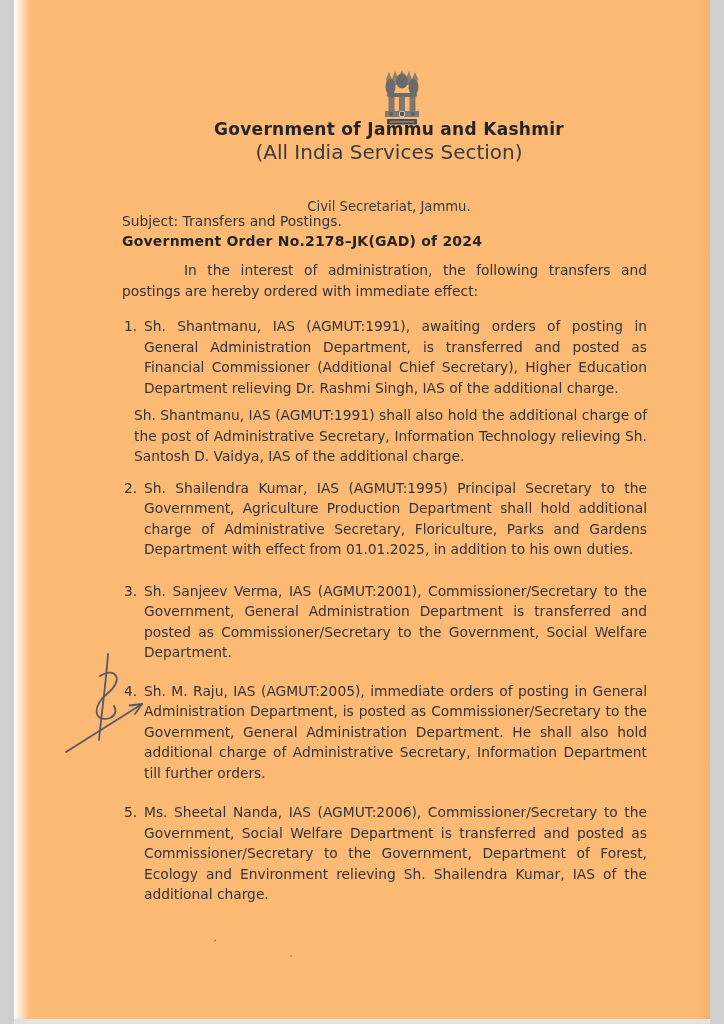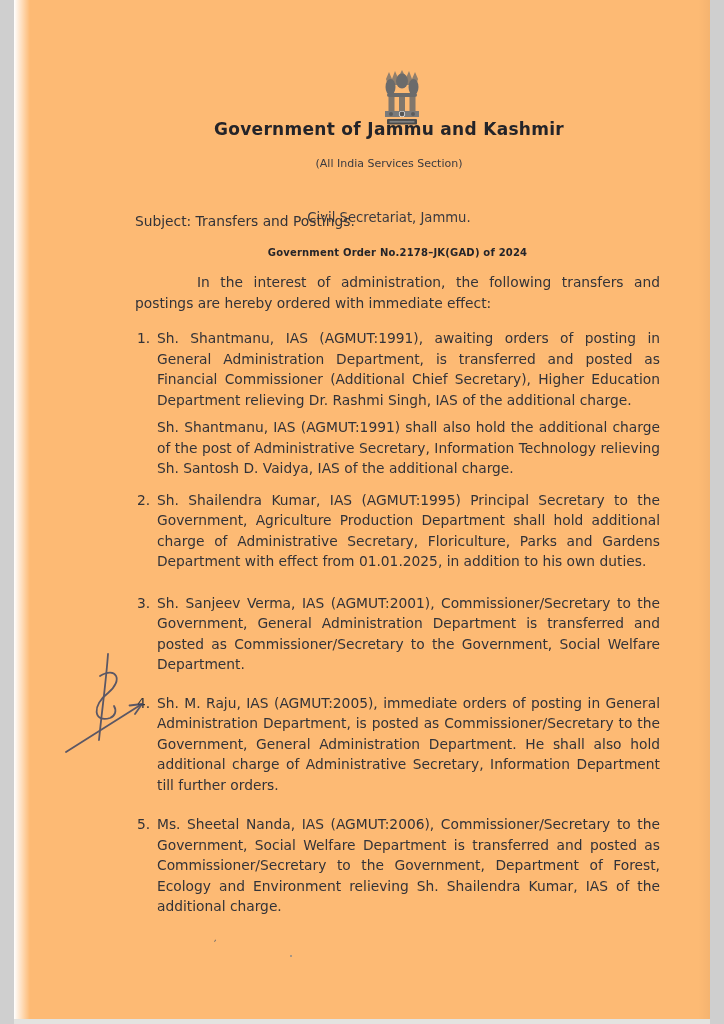--- a/index.html
+++ b/index.html
@@ -11,33 +11,33 @@
     -webkit-font-smoothing:antialiased;
   }
   .scan-left{position:absolute;left:0;top:0;bottom:0;width:16px;
     background:linear-gradient(90deg,#ffffff 0%,rgba(255,255,255,0) 100%);pointer-events:none;}
   .scan-right{position:absolute;right:0;top:0;bottom:0;width:12px;
     background:linear-gradient(270deg,rgba(0,0,0,0.035),rgba(0,0,0,0));pointer-events:none;}
   .scan-bottom{position:absolute;left:0;right:0;bottom:0;height:5px;background:#e3e3e0;}
   .emblem{position:absolute;left:365px;top:70px;width:46px;height:58px;filter:blur(.3px);}
   .header-block{position:absolute;left:113px;width:524px;top:119px;text-align:center;}
   .h-bold{font-weight:bold;font-size:17px;line-height:21.5px;letter-spacing:.3px;color:#242429;}
-  .h-section{font-size:11px;line-height:21px;margin-top:12px;color:#3a3a40;}
+  .h-section{font-size:20px;line-height:21px;margin-top:1px;color:#3a3a40;}
   .h-sub{font-size:13.2px;line-height:16px;color:#3a3a40;margin-top:36px;}
-  .content{position:absolute;left:121px;width:525px;top:211px;
+  .content{position:absolute;left:108px;width:525px;top:211px;
     font-size:13.8px;line-height:20.5px;}
   .subject{text-align:left;}
-  .order-head{margin-top:12px;text-align:center;font-weight:bold;
-    font-size:10px;line-height:18.5px;letter-spacing:.2px;color:#242429;}
+  .order-head{margin-top:0;font-weight:bold;
+    font-size:14px;line-height:18.5px;letter-spacing:.2px;color:#242429;}
   .intro{margin:10px 0 0 0;text-align:justify;text-indent:62px;}
   .olist{margin-top:15px;}
   .item{display:grid;grid-template-columns:22px 1fr;}
   .item .no{padding-left:2px;}
   .item .txt{text-align:justify;}
-  .extra-para{margin:7px 0 0 22px;text-align:justify;}
+  .extra-para{margin:7px 0 0 12px;text-align:justify;}
   .mt2{margin-top:11px;} .mt3{margin-top:21px;} .mt4{margin-top:18px;} .mt5{margin-top:19px;}
   .signature{position:absolute;left:42px;top:648px;width:120px;height:130px;}
   .speck-a{position:absolute;left:199px;top:938px;font-size:10px;color:#6d6d6d;transform:rotate(12deg);}
   .speck-b{position:absolute;left:276px;top:955px;width:2px;height:2px;border-radius:50%;background:#8a8a8a;}
 </style>
 </head>
 <body>
 
 <div class="page">
 

